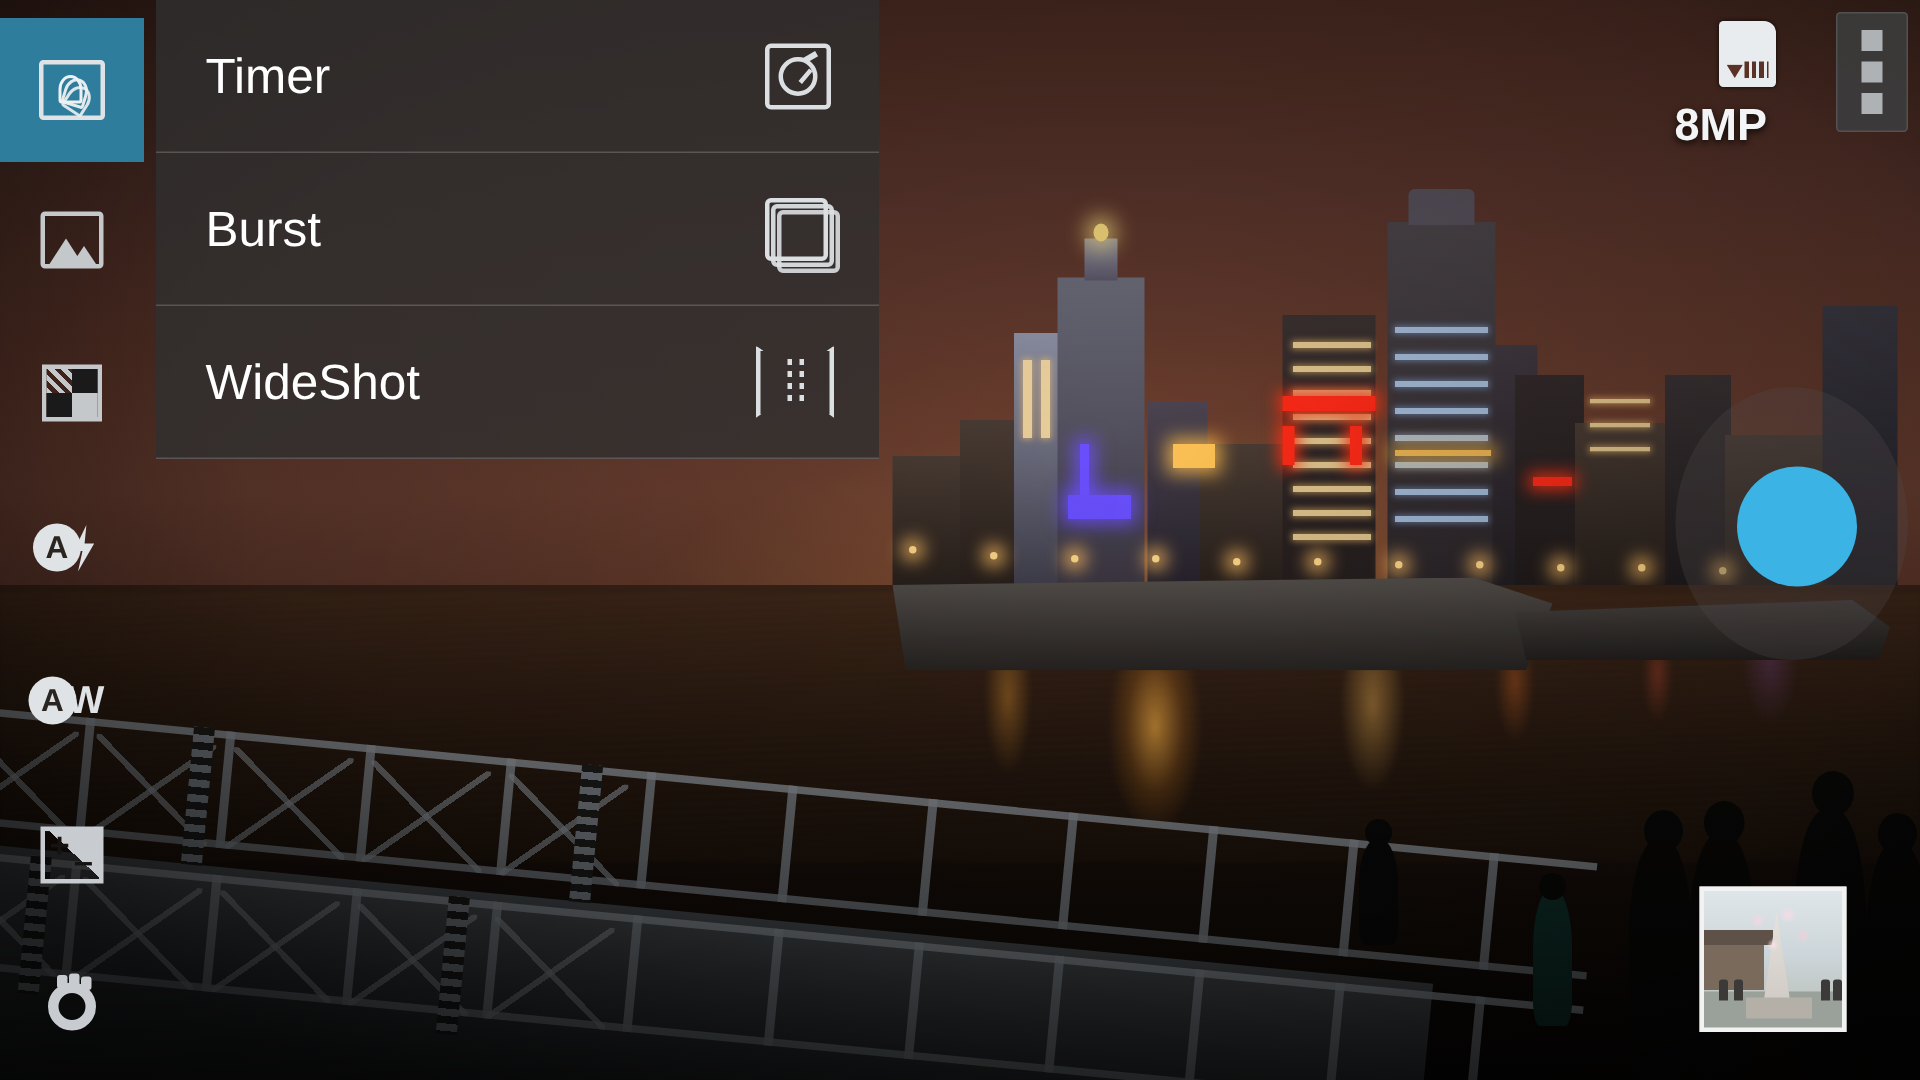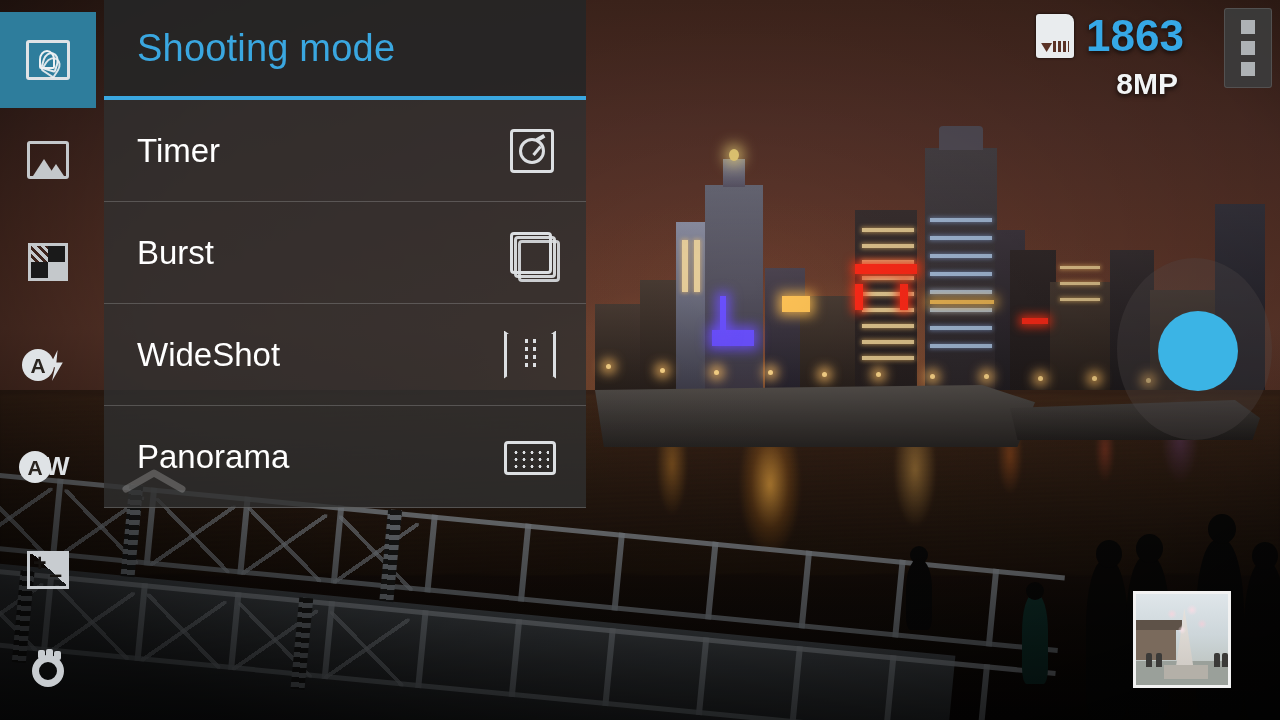--- a/index.html
+++ b/index.html
@@ -555,23 +555,20 @@
         <div class="ring"></div>
         <div class="notch" style="left:10px;top:0px;"></div>
         <div class="notch" style="left:18px;top:-1px;"></div>
         <div class="notch" style="left:26px;top:1px;"></div>
       </div>
     </div>
   </div>
 
   <div class="panel">
 
-    <div class="panel-header">
-      <div class="panel-title">Shooting mode</div>
-    </div>
 
 
     <div class="mode-item">
       <span class="mode-label">Timer</span>
       <span class="mode-ic">
         <i class="timer-box">
             <i class="timer-dial"></i>
           </i>
       </span>
     </div>
@@ -588,37 +585,25 @@
 
     <div class="mode-item">
       <span class="mode-label">WideShot</span>
       <span class="mode-ic">
         <i class="wide-shape"></i>
           <i class="wide-dots"></i>
           <i class="wide-dots2"></i>
       </span>
     </div>
 
-    <div class="mode-item">
-      <span class="mode-label">Panorama</span>
-      <span class="mode-ic">
-        <i class="pano-ic">
-            <i class="pano-dots"></i>
-          </i>
-      </span>
-      <svg class="chevron-up" viewBox="0 0 64 26">
-        <path d="M4 22 L32 6 L60 22" fill="none" stroke="#cfcfcf" stroke-width="7" stroke-linecap="round" stroke-linejoin="round"></path>
-      </svg>
-    </div>
   </div>
 
   <div class="status">
     <div class="status-row">
       <span class="sd-icon"></span>
-      <span class="shots">1863</span>
     </div>
     <div class="mp">8MP</div>
   </div>
 
   <div class="kebab">
     <span></span>
       <span></span>
       <span></span>
   </div>
 

